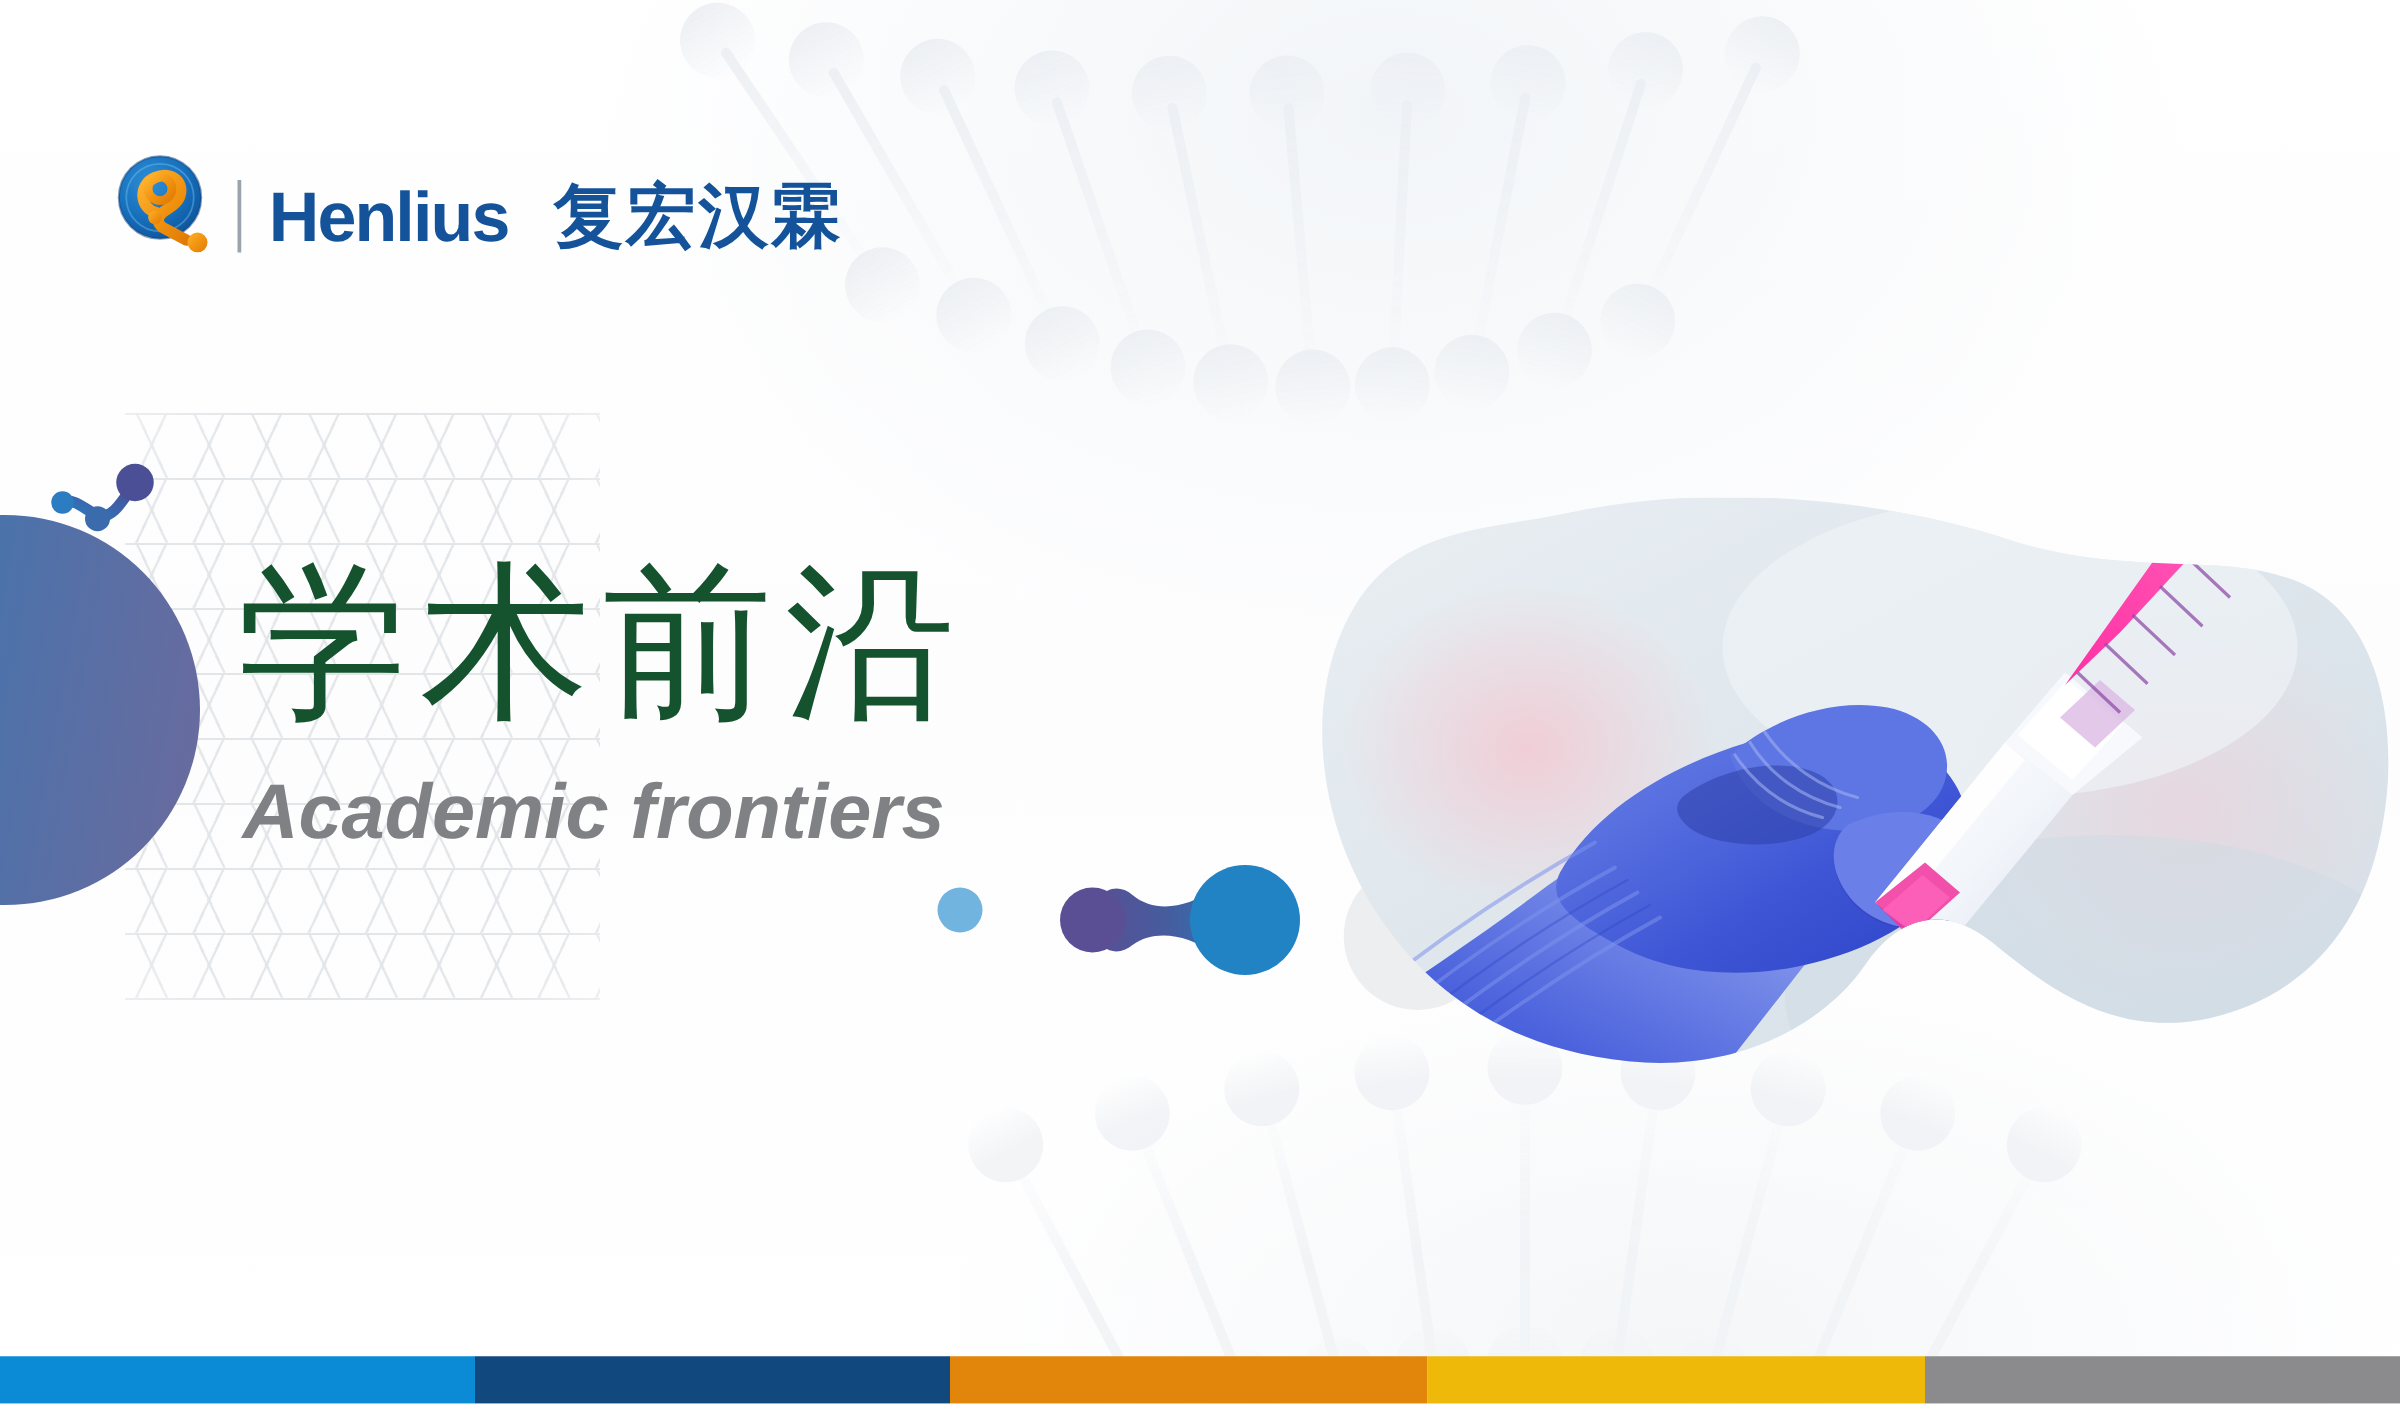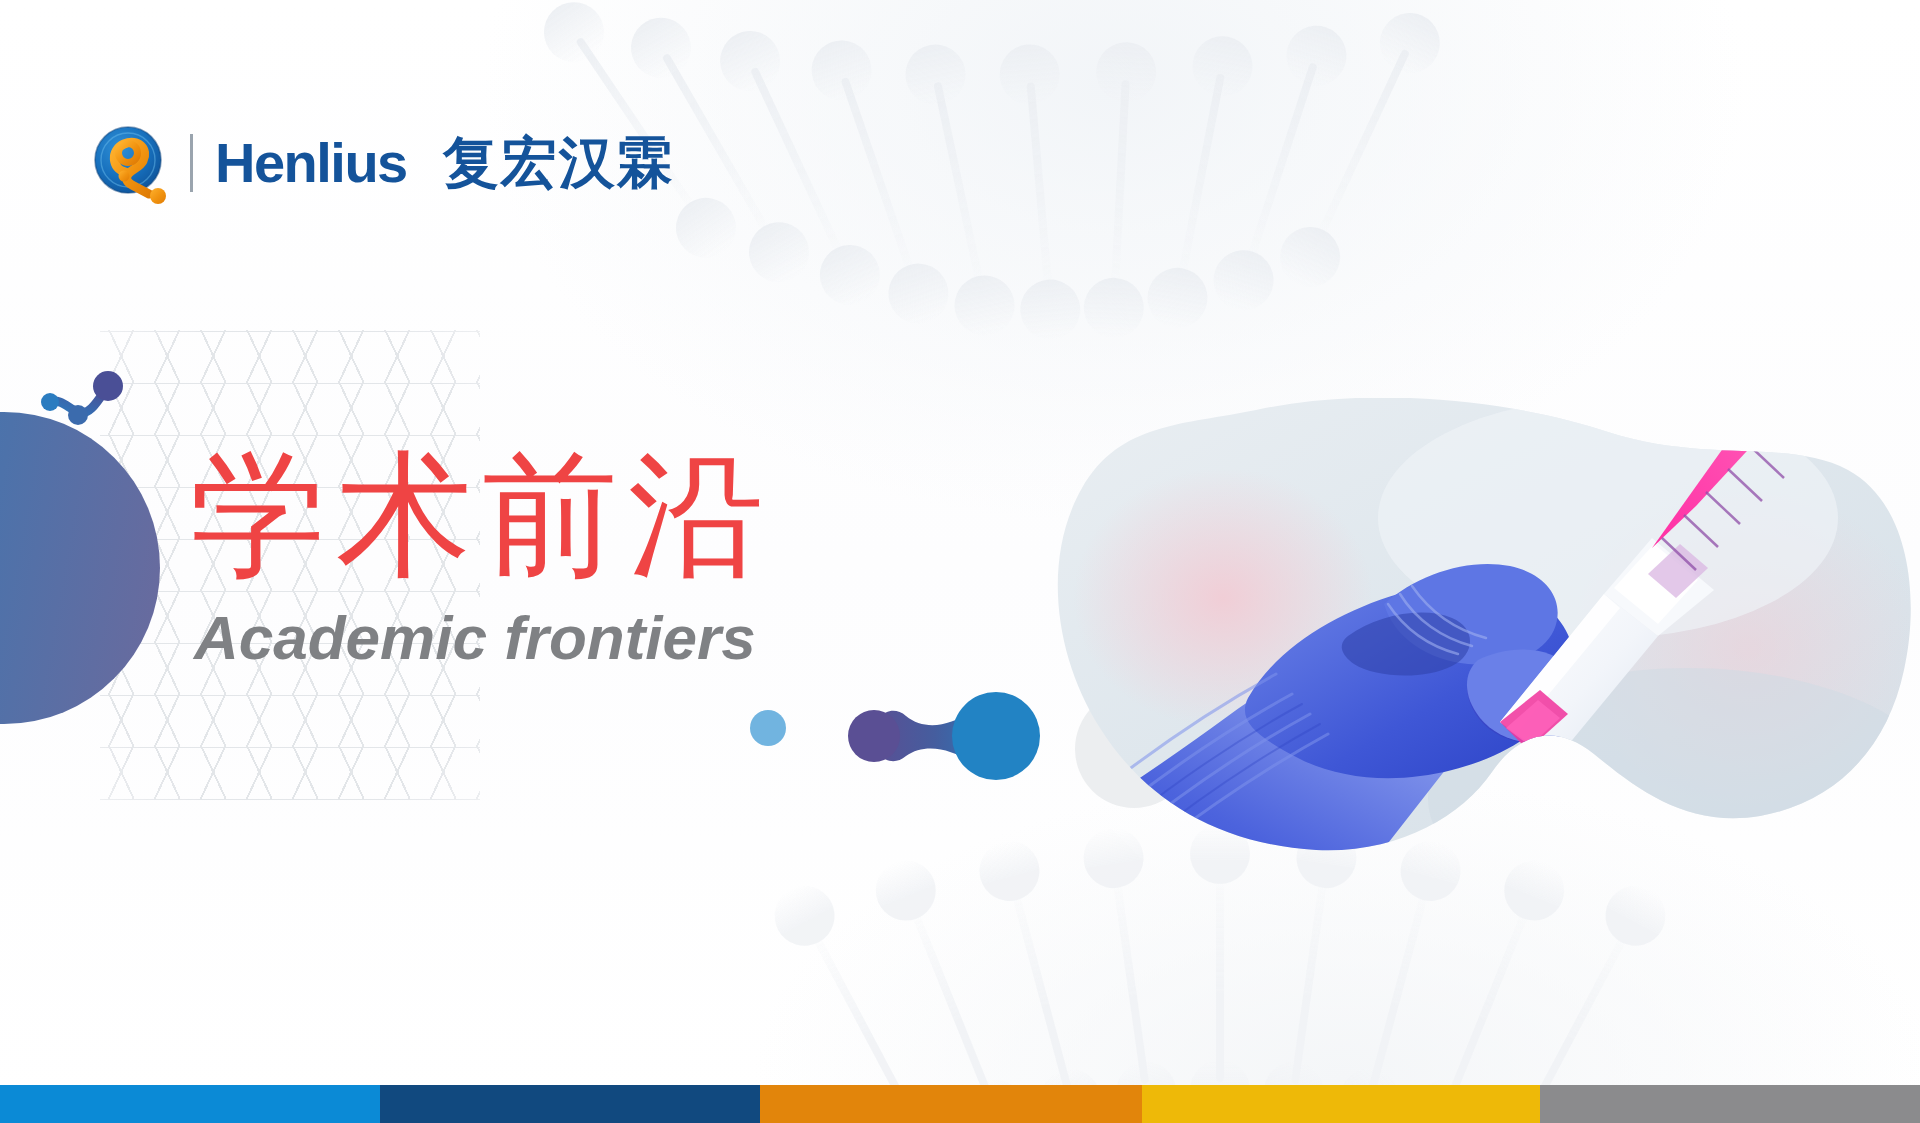--- a/index.html
+++ b/index.html
@@ -45,21 +45,21 @@
     background-size:46px 52px, 46px 52px, 46px 52px;
     background-position:0 0, 0 0, 0 26px;
     -webkit-mask-image:radial-gradient(ellipse 100% 100% at 50% 50%, #000 55%, transparent 100%);
             mask-image:radial-gradient(ellipse 100% 100% at 50% 50%, #000 55%, transparent 100%);
   }
 
   
   .logo-block {
     position:absolute;
     left:92px; top:124px;
-    display:flex; align-items:center; gap:0;
+    display:flex; align-items:flex-end; gap:0;
     height:78px;
   }
   .logo-mark { position:relative; width:80px; height:80px; flex:0 0 auto; margin-top:2px; }
   .logo-divider {
     width:3px; height:58px; background:#9aa4ae;
     margin:0 22px 0 18px; flex:0 0 auto;
   }
   .logo-en {
     font-size:56px; font-weight:700; letter-spacing:-1.5px;
     color:#14539a; line-height:1; white-space:nowrap;
@@ -103,21 +103,21 @@
   
   .title-wrap { position:absolute; left:190px; top:442px; }
   .title-cn {
     font-size:136px; font-weight:500; color:#1b5490;
     letter-spacing:10px; line-height:1.08; white-space:nowrap;
     font-family:"DejaVu Sans","Liberation Sans",sans-serif;
   }
   .title-en {
     font-size:62px; font-weight:700; font-style:italic;
     color:#7f8184; letter-spacing:0px; line-height:1;
-    margin-top:18px; margin-left:4px; white-space:nowrap;
+    margin-top:30px; margin-left:4px; white-space:nowrap;
   }
 
   
   .footer-bar {
     position:absolute; left:0; bottom:0;
     width:1920px; height:38px;
     display:flex;
   }
   .footer-seg { height:100%; }
 </style>
@@ -425,21 +425,21 @@
         <circle cx="66" cy="72" r="8" fill="url(#logoOrangeGrad)"></circle>
         <circle cx="32" cy="52" r="5.5" fill="url(#logoOrangeGrad)"></circle>
       </svg>
     </div>
     <div class="logo-divider" style="background: rgb(154, 164, 174);"></div>
     <div class="logo-en" style="color: rgb(20, 83, 154);">Henlius</div>
     <div class="logo-cn" style="color: rgb(20, 83, 154);">复宏汉霖</div>
   </div>
 
   <div class="title-wrap">
-    <div class="title-cn" style="color: #ef4444;">学术前沿</div>
+    <div class="title-cn" style="color: #14532d;">学术前沿</div>
     <div class="title-en" style="color: rgb(127, 129, 132);">Academic frontiers</div>
   </div>
 
   <div class="footer-bar">
     <div class="footer-seg" style="background: rgb(11, 138, 214); width: 19.8%;"></div>
     <div class="footer-seg" style="background: rgb(17, 73, 127); width: 19.8%;"></div>
     <div class="footer-seg" style="background: rgb(226, 133, 11); width: 19.9%;"></div>
     <div class="footer-seg" style="background: rgb(238, 185, 8); width: 20.7%;"></div>
     <div class="footer-seg" style="background: rgb(139, 139, 141); width: 19.8%;"></div>
   </div>

